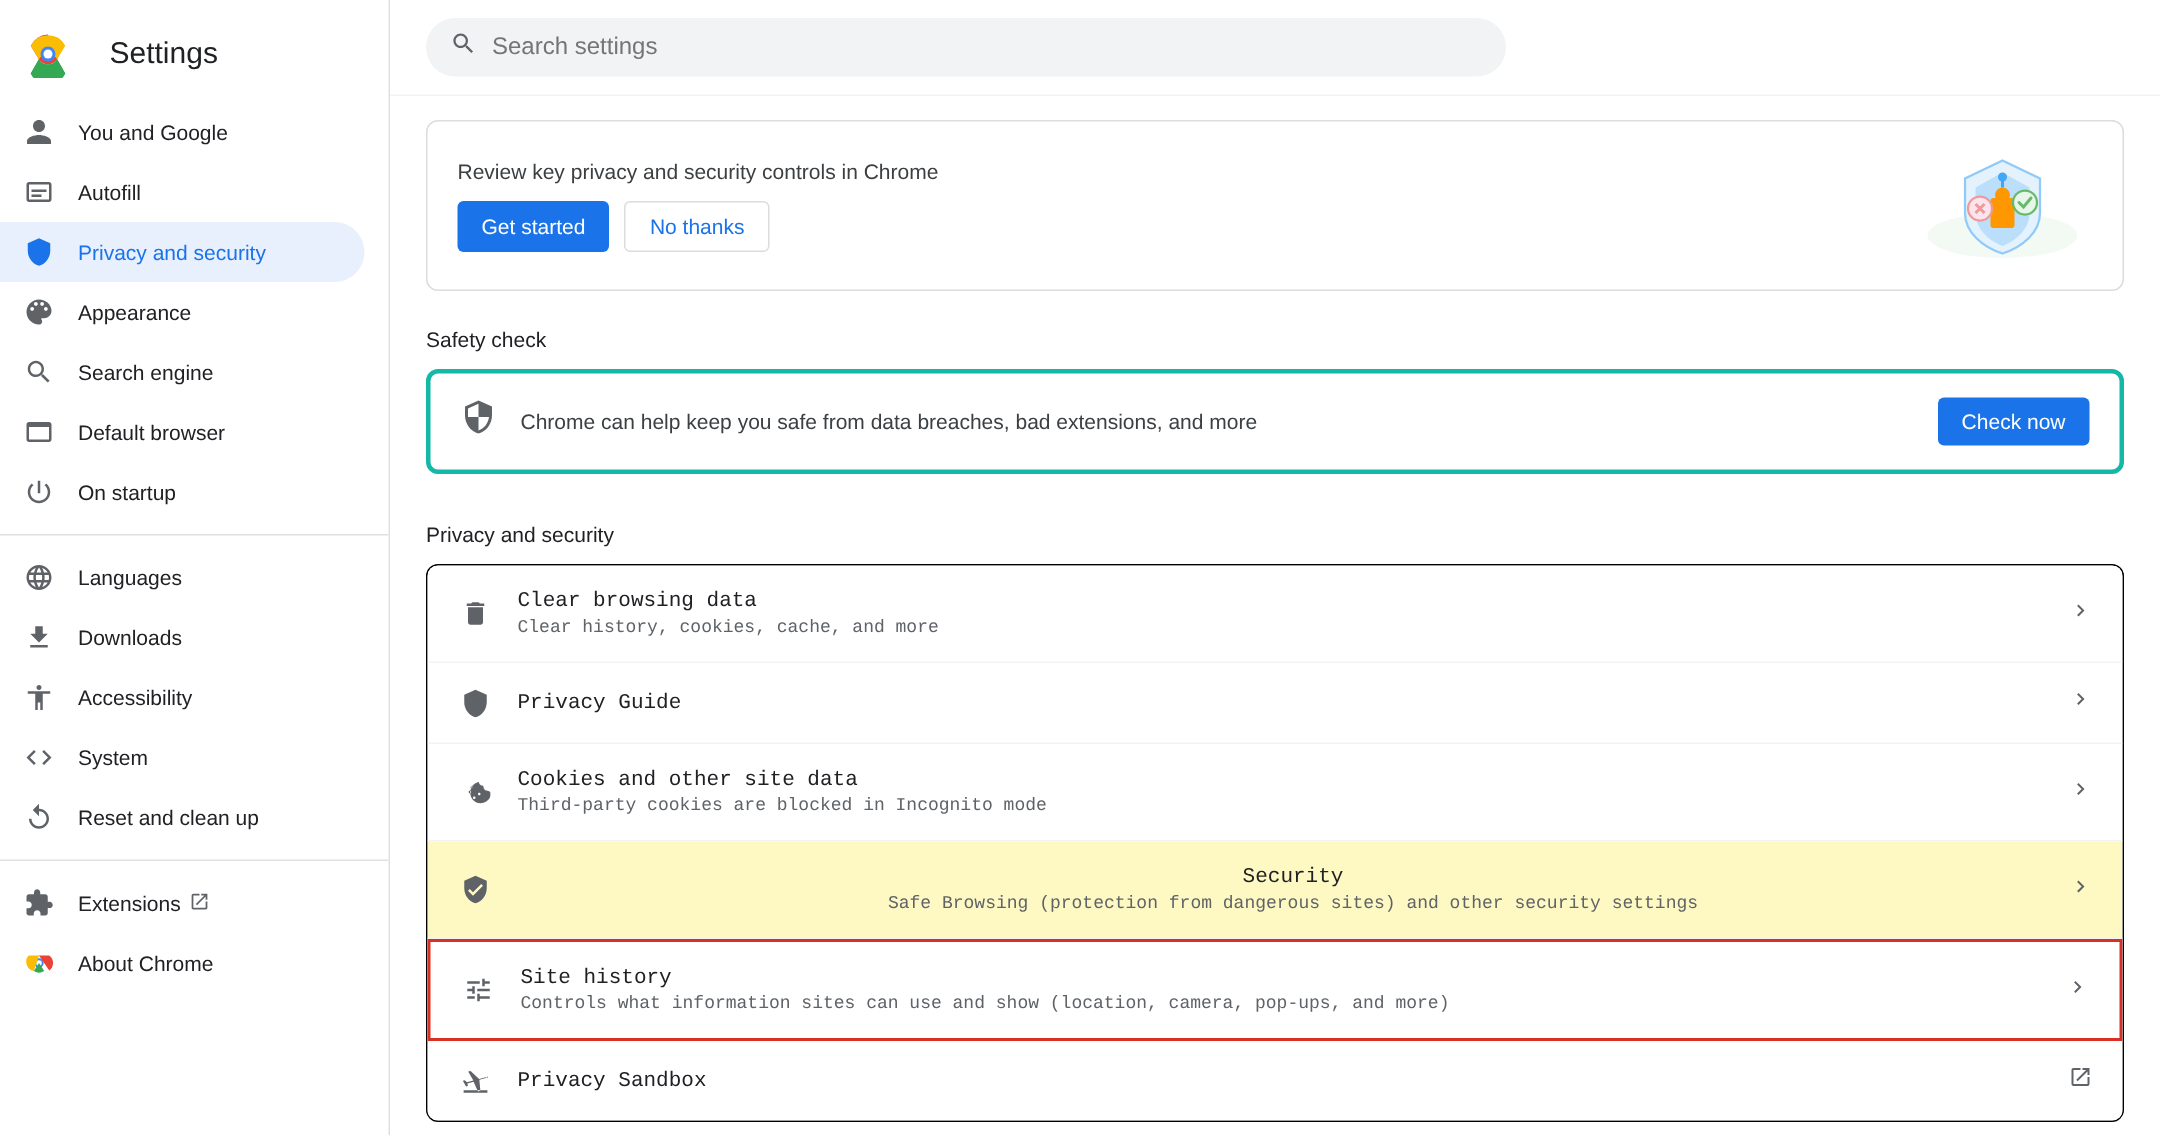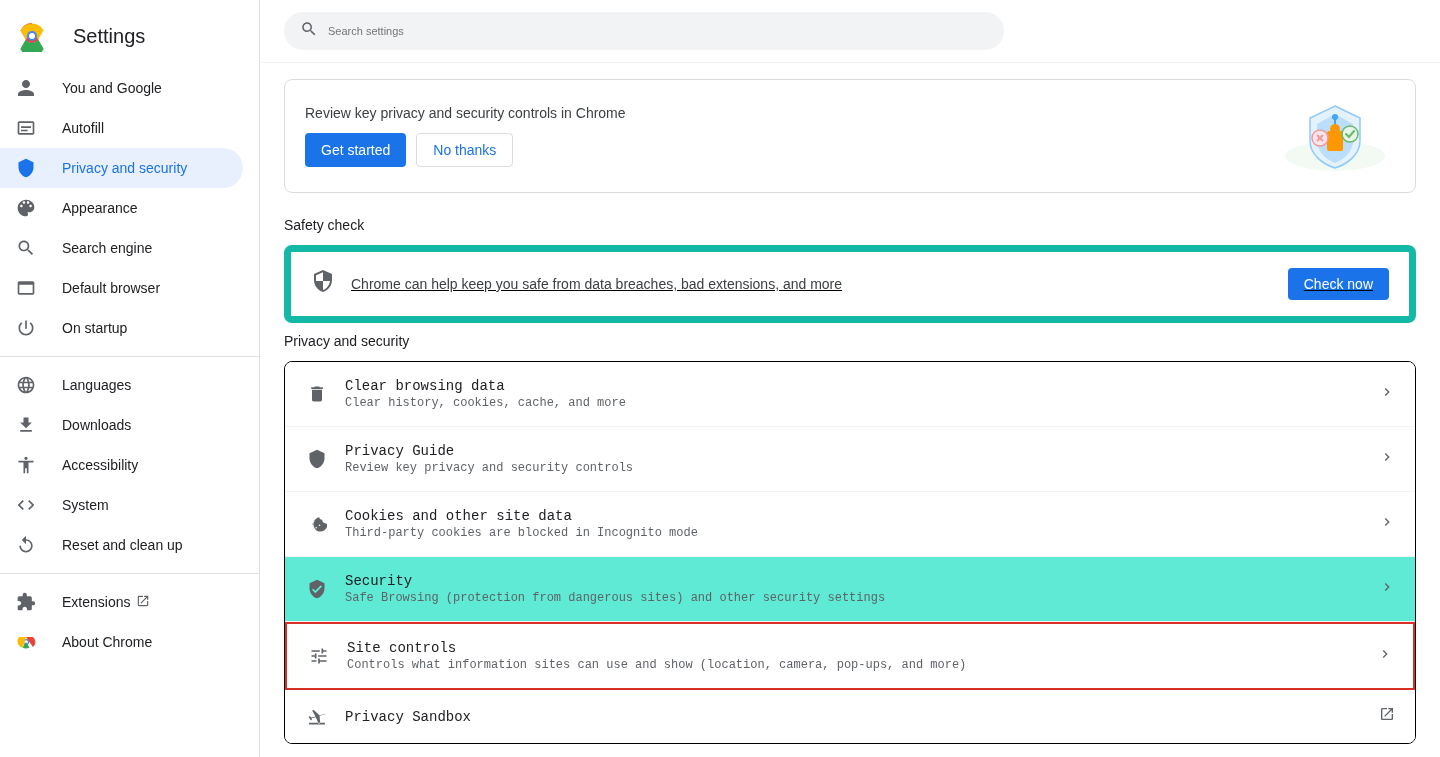--- a/index.html
+++ b/index.html
@@ -27,21 +27,21 @@
       height: 32px;
     }
     .sidebar-title {
       font-size: 20px;
       font-weight: 400;
       color: #202124;
     }
     .sidebar-item {
       display: flex;
       align-items: center;
-      gap: 26px;
+      gap: 16px;
       padding: 10px 16px;
       cursor: pointer;
       border-radius: 0 24px 24px 0;
       margin-right: 16px;
       color: #202124;
       font-size: 14px;
     }
     .sidebar-item.active {
       background: #e8f0fe;
       color: #1a73e8;
@@ -71,21 +71,21 @@
       align-items: center;
       background: #f1f3f4;
       border-radius: 24px;
       padding: 8px 16px;
       gap: 10px;
       max-width: 720px;
     }
     .search-bar input {
       border: none;
       background: transparent;
-      font-size: 11px;
+      font-size: 16px;
       color: #202124;
       outline: none;
       width: 100%;
     }
     .search-icon-svg { color: #5f6368; }
 
     .content-area {
       flex: 1;
       overflow-y: auto;
       padding: 16px 24px;
@@ -136,28 +136,27 @@
     .section-title {
       font-size: 14px;
       color: #202124;
       margin-bottom: 12px;
       font-weight: 400;
     }
 
     
     .safety-check-card {
       background: #fff;
-      border: 7px solid #14b8a6;
+      border: 3px solid #14b8a6;
       border-radius: 8px;
       padding: 16px 20px;
-      margin-bottom: 10px;
+      margin-bottom: 32px;
       display: flex;
       align-items: center;
       gap: 16px;
-      text-decoration: underline;
     }
     .safety-shield { font-size: 22px; color: #5f6368; }
     .safety-text { flex: 1; font-size: 14px; color: #3c4043; }
     .btn-check-now {
       background: #1a73e8;
       color: #fff;
       border: none;
       border-radius: 4px;
       padding: 8px 16px;
       font-size: 14px;
@@ -423,21 +422,20 @@
       </div>
 
       <div class="settings-item">
         <span class="settings-item-icon">
           <svg width="20" height="20" viewBox="0 0 24 24" fill="#5f6368">
               <path d="M12 1L3 5v6c0 5.55 3.84 10.74 9 12 5.16-1.26 9-6.45 9-12V5l-9-4z"></path>
             </svg>
         </span>
         <div class="settings-item-content">
           <div class="settings-item-title">Privacy Guide</div>
-          <div class="settings-item-desc">Review key privacy and security controls</div>
         </div>
         <span class="settings-item-arrow">
           <svg width="16" height="16" viewBox="0 0 24 24" fill="#5f6368">
               <path d="M10 6L8.59 7.41 13.17 12l-4.58 4.59L10 18l6-6z"></path>
             </svg>
         </span>
       </div>
 
       <div class="settings-item">
         <span class="settings-item-icon">
@@ -449,21 +447,21 @@
           <div class="settings-item-title">Cookies and other site data</div>
           <div class="settings-item-desc">Third-party cookies are blocked in Incognito mode</div>
         </div>
         <span class="settings-item-arrow">
           <svg width="16" height="16" viewBox="0 0 24 24" fill="#5f6368">
               <path d="M10 6L8.59 7.41 13.17 12l-4.58 4.59L10 18l6-6z"></path>
             </svg>
         </span>
       </div>
 
-      <div class="settings-item" style="background:#5eead4;">
+      <div class="settings-item" style="background:#fef9c3;text-align:center;">
         <span class="settings-item-icon">
           <svg width="20" height="20" viewBox="0 0 24 24" fill="#5f6368">
               <path d="M12 1L3 5v6c0 5.55 3.84 10.74 9 12 5.16-1.26 9-6.45 9-12V5l-9-4zm-2 16l-4-4 1.41-1.41L10 14.17l6.59-6.59L18 9l-8 8z"></path>
             </svg>
         </span>
         <div class="settings-item-content">
           <div class="settings-item-title">Security</div>
           <div class="settings-item-desc">Safe Browsing (protection from dangerous sites) and other security settings</div>
         </div>
         <span class="settings-item-arrow">
@@ -473,21 +471,21 @@
         </span>
       </div>
 
       <div class="settings-item" style="border: 2px solid #d93025; background: #fff;">
         <span class="settings-item-icon">
           <svg width="20" height="20" viewBox="0 0 24 24" fill="#5f6368">
               <path d="M3 17v2h6v-2H3zM3 5v2h10V5H3zm10 16v-2h8v-2h-8v-2h-2v6h2zM7 9v2H3v2h4v2h2V9H7zm14 4v-2H11v2h10zm-6-4h2V7h4V5h-4V3h-2v6z"></path>
             </svg>
         </span>
         <div class="settings-item-content">
-          <div class="settings-item-title">Site controls</div>
+          <div class="settings-item-title">Site history</div>
           <div class="settings-item-desc">Controls what information sites can use and show (location, camera, pop-ups, and more)</div>
         </div>
         <span class="settings-item-arrow">
           <svg width="16" height="16" viewBox="0 0 24 24" fill="#5f6368">
               <path d="M10 6L8.59 7.41 13.17 12l-4.58 4.59L10 18l6-6z"></path>
             </svg>
         </span>
       </div>
 
       <div class="settings-item" style="border-bottom: none;">

